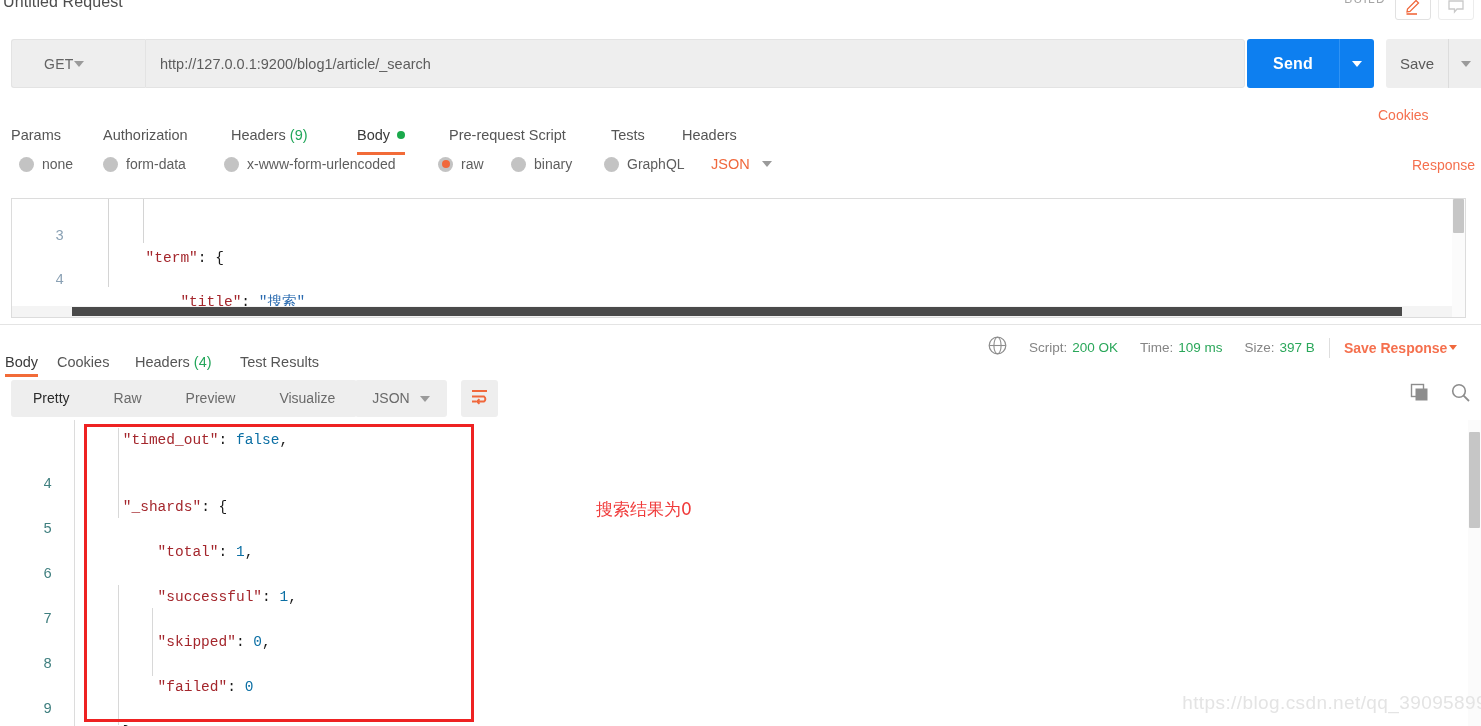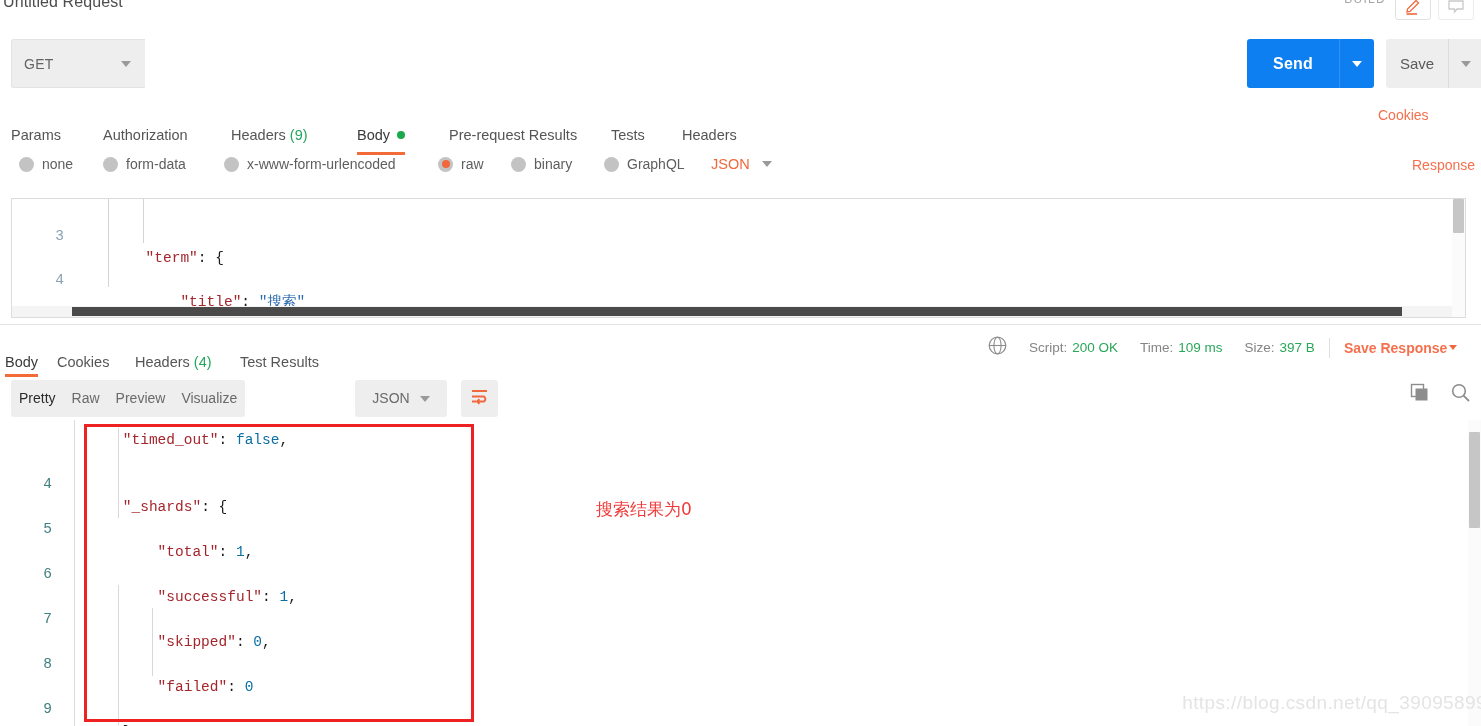--- a/index.html
+++ b/index.html
@@ -31,22 +31,22 @@
   }
   .topicon-box.a { right: 50px; }
   .topicon-box.b { right: 7px; border-color: #ececec; }
 
   
   .urlbar { position: absolute; left: 11px; top: 39px; height: 49px; display: flex; }
   .method-box {
     width: 134px; height: 49px; background: #eeeeee;
     border: 1px solid #e3e3e3; border-right: none;
     border-radius: 3px 0 0 3px;
-    display: flex; align-items: center; justify-content: space-between;
-    padding: 0 14px 0 12px;
+    display: flex; align-items: center; 
+    padding: 0 14px 0 32px;
   }
   .method-label { font-size: 14px; color: #646464; letter-spacing: .3px; }
   .url-box {
     width: 1100px; height: 49px; background: #eeeeee;
     border: 1px solid #e3e3e3; border-radius: 0 3px 3px 0;
     display: flex; align-items: center; padding-left: 14px;
   }
   .url-text { font-size: 14.5px; color: #5c5c5c; }
 
   .send-btn {
@@ -129,21 +129,21 @@
   .resp-tabs { position: absolute; left: 0; top: 334px; width: 900px; height: 30px; }
   .resp-meta { position: absolute; top: 336px; display: flex; align-items: center; white-space: nowrap; }
   .meta-label { font-size: 13.5px; color: #858585; }
   .meta-val { font-size: 13.5px; color: #2aa75a; margin-left: 5px; }
   .meta-sep { width: 1px; height: 20px; background: #dedede; margin: 0 14px; }
   .save-resp { font-size: 14px; color: #f5704e; font-weight: bold; margin-right: 2px; }
 
   
   .fmt-bar { position: absolute; left: 11px; top: 380px; height: 37px;
     background: #eeeeee; border-radius: 3px; display: flex; align-items: center; }
-  .fmt-btn { font-size: 14px; color: #6a6a6a; padding: 0 8px; line-height: 37px; }
+  .fmt-btn { font-size: 14px; color: #6a6a6a; padding: 0 22px; line-height: 37px; }
   .fmt-btn.active { color: #2b2b2b; }
   .wrap-btn { position: absolute; left: 461px; top: 380px; width: 37px; height: 37px;
     background: #eeeeee; border-radius: 3px; display: flex; align-items: center; justify-content: center; }
 
   
   .resp-body { position: absolute; left: 0; top: 420px; width: 1481px; height: 306px;
     background: #ffffff; overflow: hidden; }
   .resp-line { position: relative; height: 22.5px; font-family: "Liberation Mono", monospace;
     font-size: 14.5px; line-height: 22.5px; white-space: pre; }
   .rln { position: absolute; left: 0; width: 52px; text-align: right;
@@ -192,20 +192,23 @@
         </svg>
     </span>
   </div>
 </div>
 
 <div class="urlbar">
   <div class="method-box">
     <span class="method-label">GET</span>
     <span class="caret"></span>
   </div>
+  <div class="url-box">
+    <span class="url-text">http://127.0.0.1:9200/blog1/article/_search</span>
+  </div>
 </div>
 
 <div class="send-btn">
   <span class="send-label">Send</span>
   <span class="send-split">
     <span class="caret w"></span>
   </span>
 </div>
 
 <div class="save-btn">
@@ -213,21 +216,21 @@
   <span class="save-split">
     <span class="caret"></span>
   </span>
 </div>
 
 <div class="req-tabs">
   <div class="tab" style="left:11px">Params</div>
   <div class="tab" style="left:103px">Authorization</div>
   <div class="tab" style="left:231px"><span>Headers</span> <span class="hdr-count">(9)</span></div>
   <div class="tab active" style="left:357px"><span>Body</span><span class="body-dot"></span><span class="underline"></span></div>
-  <div class="tab" style="left:449px">Pre-request Results</div>
+  <div class="tab" style="left:449px">Pre-request Script</div>
   <div class="tab" style="left:611px">Tests</div>
   <div class="tab" style="left:682px">Headers</div>
   <div class="link-orange" style="left:1378px; top:0">Cookies</div>
   <div class="link-orange" style="left:1512px; top:0">Code</div>
 </div>
 
 <div class="radios">
   <div class="radio-item" style="left:19px">
     <span class="rdot"></span>
     <span class="rlabel">none</span>

